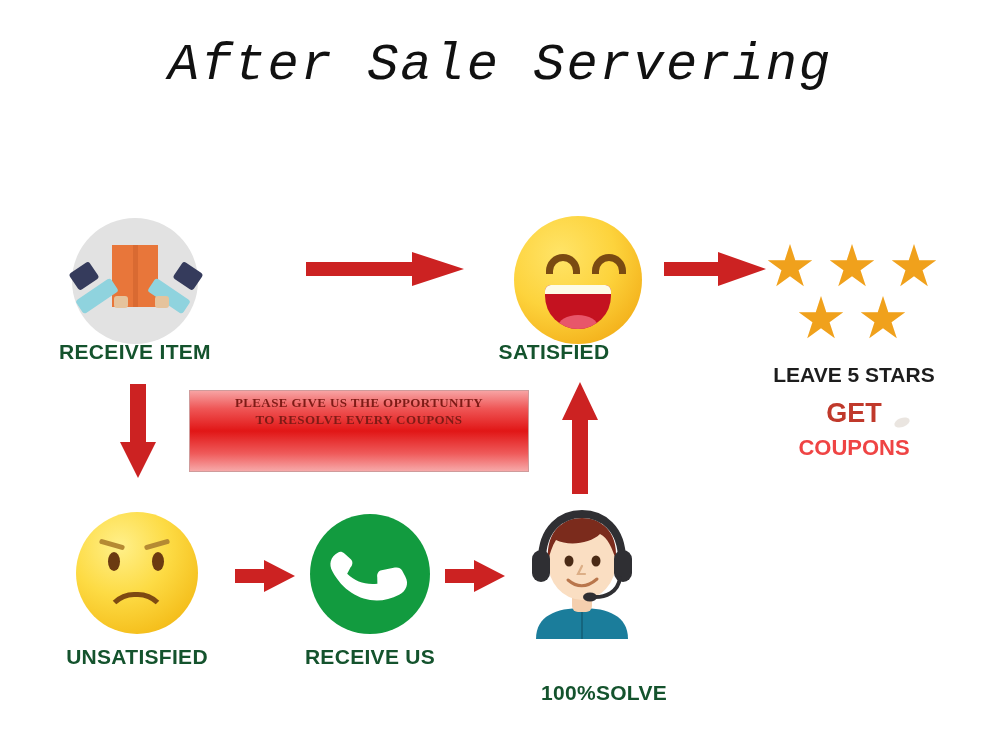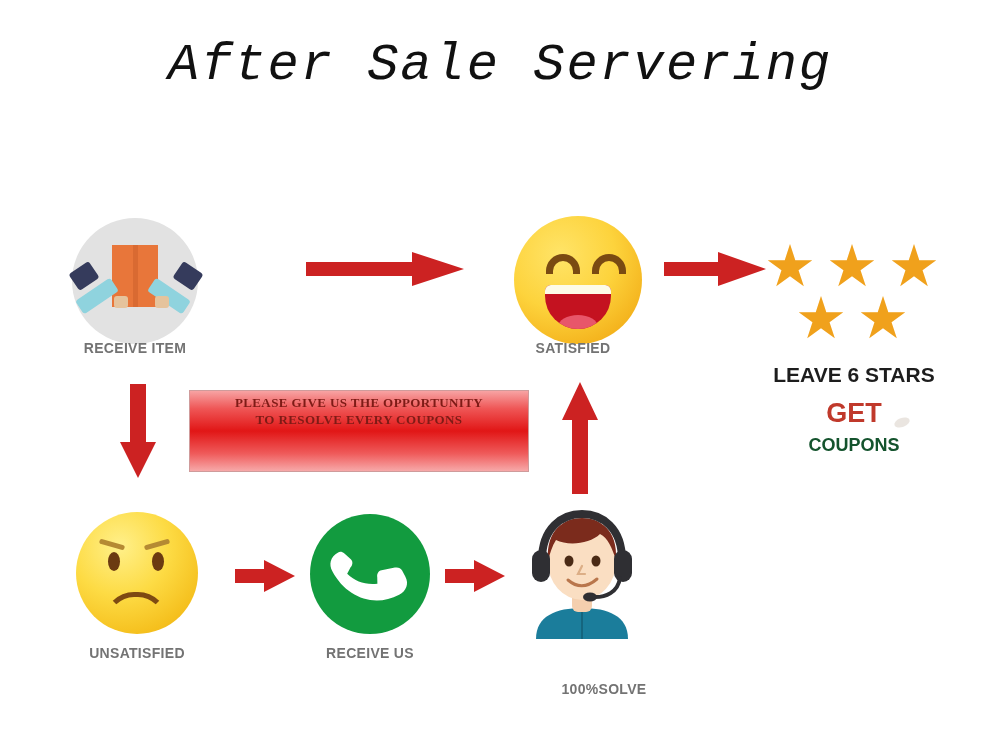--- a/index.html
+++ b/index.html
@@ -32,23 +32,23 @@
     color: #111111;
     white-space: nowrap;
   }
 
   
   .node-label {
     position: absolute;
     text-align: center;
     font-family: "Liberation Sans", sans-serif;
     font-weight: bold;
-    font-size: 14px;
+    font-size: 21px;
     letter-spacing: 0.3px;
-    color: #737373;
+    color: #14532d;
     white-space: nowrap;
   }
 
   
   .receive-circle {
     position: absolute;
     left: 72px; top: 218px;
     width: 126px; height: 126px;
     border-radius: 50%;
     background: #e2e2e2;
@@ -232,21 +232,21 @@
   .stars-text {
     position: absolute;
     width: 260px;
     text-align: center;
     font-family: "Liberation Sans", sans-serif;
     font-weight: bold;
     white-space: nowrap;
   }
   #leave-stars-label { left: 724px; top: 363px; font-size: 21px; color: #1d1d1d; }
   #get-label        { left: 724px; top: 398px; font-size: 27px; color: #c0392b; }
-  #coupons-label    { left: 724px; top: 435px; font-size: 18px; color: #14532d; }
+  #coupons-label    { left: 724px; top: 435px; font-size: 22px; color: #ef4444; }
   .smudge {
     position: absolute;
     left: 894px; top: 418px;
     width: 16px; height: 9px;
     background: #d8cfc6;
     border-radius: 50%;
     opacity: .55;
     transform: rotate(-20deg);
   }
 </style>
@@ -268,31 +268,31 @@
     <div class="finger left"></div>
     <div class="finger right"></div>
     <div class="node-label" style="left:15px; top:340px; width:240px;">RECEIVE ITEM</div>
   </div>
 
   <div>
     <div class="emoji happy"></div>
     <div class="brow-arc h1"></div>
     <div class="brow-arc h2"></div>
     <div class="mouth-open"></div>
-    <div class="node-label" style="left:453px; top:340px; width:240px;">SATISFIED</div>
+    <div class="node-label" style="left:434px; top:340px; width:240px;">SATISFIED</div>
   </div>
 
   <div>
     <div class="star" style="left:764px; top:240px;">★</div>
     <div class="star" style="left:826px; top:240px;">★</div>
     <div class="star" style="left:888px; top:240px;">★</div>
     <div class="star" style="left:795px; top:292px;">★</div>
     <div class="star" style="left:857px; top:292px;">★</div>
 
-    <div class="stars-text" id="leave-stars-label">LEAVE 6 STARS</div>
+    <div class="stars-text" id="leave-stars-label">LEAVE 5 STARS</div>
     <div class="stars-text" id="get-label">GET</div>
     <div class="smudge"></div>
     <div class="stars-text" id="coupons-label">COUPONS</div>
   </div>
 
   <div id="banner">
     <div class="banner-sub first">PLEASE GIVE US THE OPPORTUNITY</div>
     <div class="banner-sub">TO RESOLVE EVERY COUPONS</div>
   </div>
 

